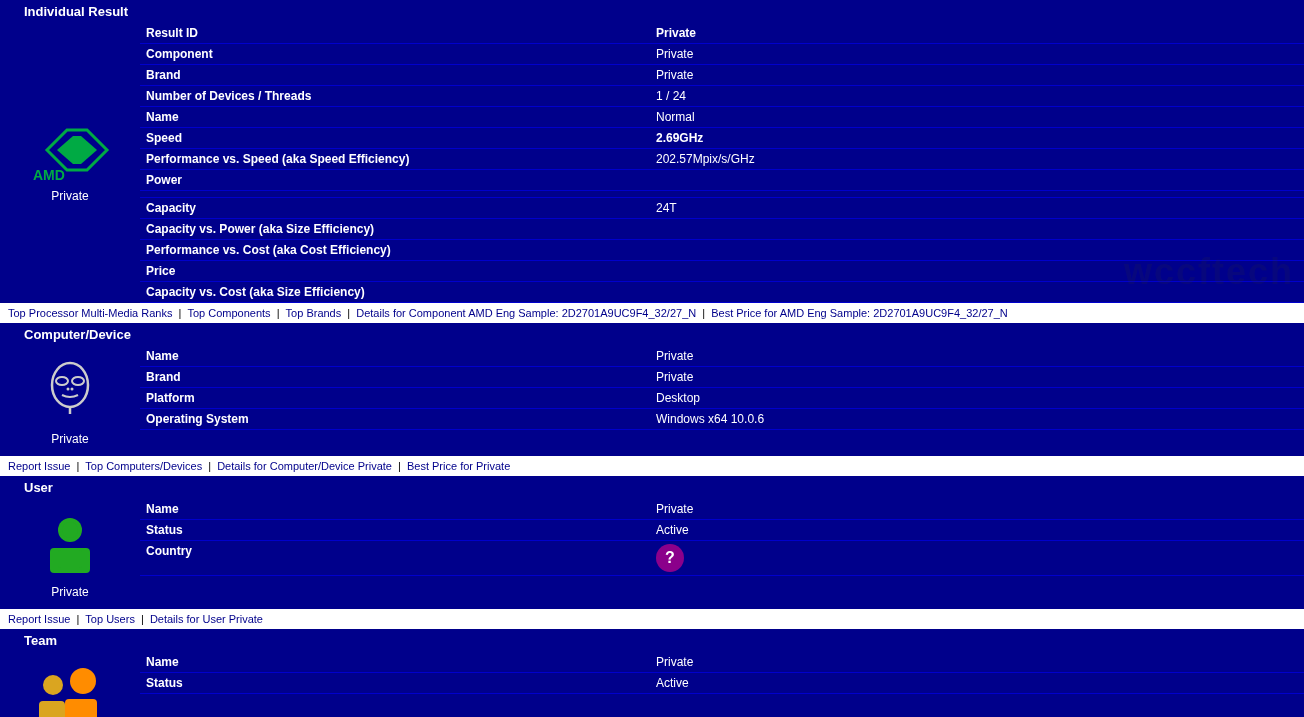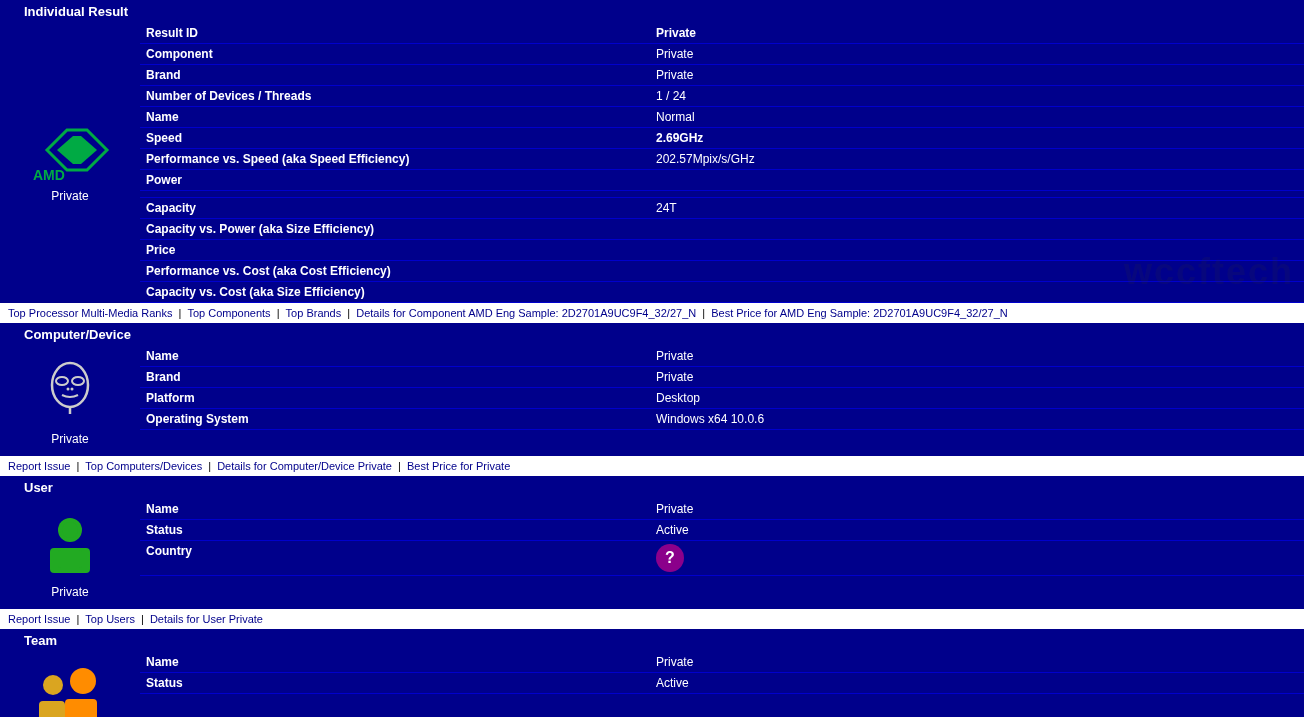--- a/index.html
+++ b/index.html
@@ -212,25 +212,25 @@
         </div>
         <div class="field-row">
           <div class="field-label">Capacity</div>
           <div class="field-value">24T</div>
         </div>
         <div class="field-row">
           <div class="field-label">Capacity vs. Power (aka Size Efficiency)</div>
           <div class="field-value"></div>
         </div>
         <div class="field-row">
+          <div class="field-label">Performance vs. Cost (aka Cost Efficiency)</div>
+          <div class="field-value"></div>
+        </div>
+        <div class="field-row">
           <div class="field-label">Price</div>
-          <div class="field-value"></div>
-        </div>
-        <div class="field-row">
-          <div class="field-label">Performance vs. Cost (aka Cost Efficiency)</div>
           <div class="field-value"></div>
         </div>
         <div class="field-row">
           <div class="field-label">Capacity vs. Cost (aka Size Efficiency)</div>
           <div class="field-value"></div>
         </div>
       </div>
     <div class="watermark">wccftech</div>
   </div>
   <div class="links-row">

